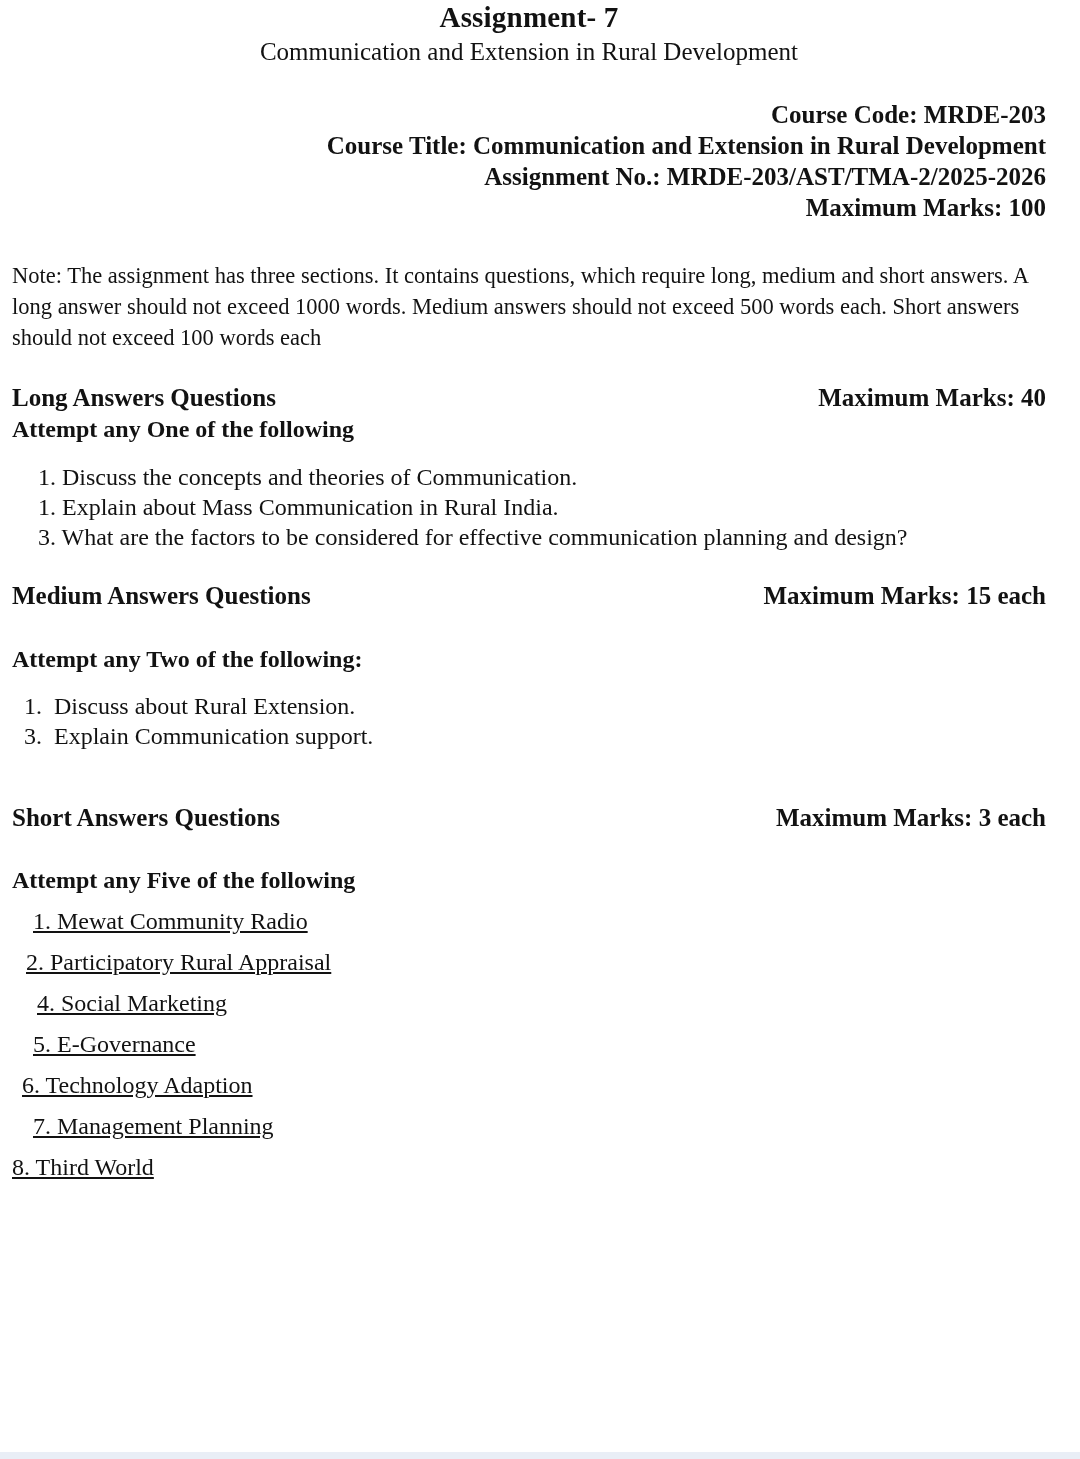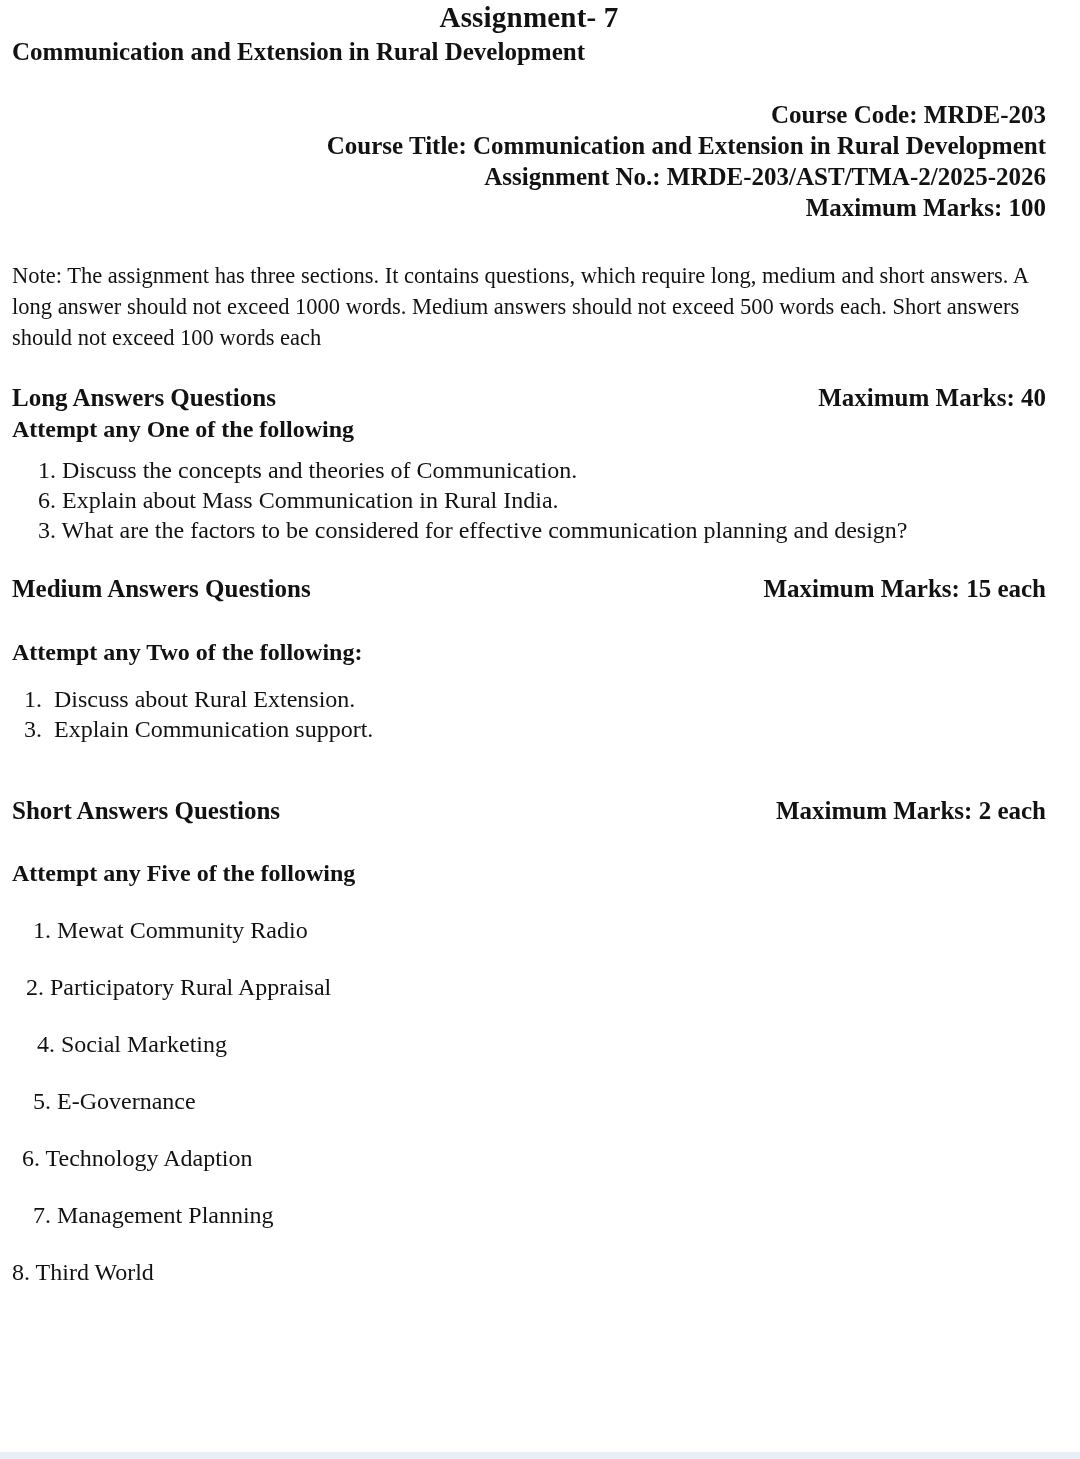--- a/index.html
+++ b/index.html
@@ -15,21 +15,22 @@
   .page { padding: 0 34px 0 12px; }
 
   .doc-title {
     text-align: center;
     font-weight: bold;
     font-size: 29px;
     line-height: 34px;
     letter-spacing: 0.2px;
   }
   .doc-subtitle {
-    font-weight: bold;
+    text-align: center;
+    font-weight: normal;
     font-size: 25px;
     line-height: 30px;
     margin-top: 3px;
   }
 
   .course-info {
     margin-top: 32px;
     text-align: right;
     font-weight: bold;
     font-size: 25px;
@@ -64,34 +65,34 @@
     line-height: 30px;
     white-space: pre-wrap;
   }
 
   
   .sec-long .section-header { margin-top: 30px; }
   .sec-long .attempt-line { margin-top: 1px; }
   .sec-long .q-item { margin-left: 26px; }
   .sec-long .q-item:nth-of-type(1) { margin-top: 47px; }
   .sec-long .q-item:nth-of-type(2) { margin-top: 18px; }
-  .sec-long .q-item:nth-of-type(3) { margin-top: 11px; }
+  .sec-long .q-item:nth-of-type(3) { margin-top: 18px; }
 
   
   .sec-medium .section-header { margin-top: 29px; }
   .sec-medium .attempt-line { margin-top: 33px; }
   .sec-medium .q-item { margin-left: 12px; }
   .sec-medium .q-item:nth-of-type(1) { margin-top: 17px; }
   .sec-medium .q-item:nth-of-type(2) { margin-top: 17px; }
   .sec-medium .q-item:nth-of-type(3) { margin-top: 17px; }
 
   
   .sec-short .section-header { margin-top: 52px; }
   .sec-short .attempt-line { margin-top: 32px; }
-  .sec-short .q-item { margin-top: 27px; }
+  .sec-short .q-item { margin-top: 11px; text-decoration: underline; }
   .sec-short .q-item:nth-of-type(1) {
     margin-top: 16px; margin-left: 18px;
     transform: scaleX(0.90); transform-origin: left center;
   }
   .sec-short .q-item:nth-of-type(2) { margin-left: 14px; }
   .sec-short .q-item:nth-of-type(3) { margin-left: 21px; }
   .sec-short .q-item:nth-of-type(4) { margin-left: 14px; }
   .sec-short .q-item:nth-of-type(5) { margin-left: 25px; }
   .sec-short .q-item:nth-of-type(6) { margin-left: 21px; }
   .sec-short .q-item:nth-of-type(7) { margin-left: 10px; }
@@ -123,38 +124,38 @@
     <span class="note-label">Note:</span><span> The assignment has three sections. It contains questions, which require long, medium and short answers. A long answer should not exceed 1000 words. Medium answers should not exceed 500 words each. Short answers should not exceed 100 words each</span>
   </div>
 
   <div class="sec-long">
     <div class="section-header">
       <span>Long Answers Questions</span>
       <span>Maximum Marks: 40</span>
     </div>
     <div class="attempt-line">Attempt any One of the following</div>
     <div class="q-item">1. Discuss the concepts and theories of Communication.</div>
-    <div class="q-item">6. Explain about Mass Communication in Rural India.</div>
+    <div class="q-item">1. Explain about Mass Communication in Rural India.</div>
     <div class="q-item">3. What are the factors to be considered for effective communication planning and design?</div>
   </div>
 
   <div class="sec-medium">
     <div class="section-header">
       <span>Medium Answers Questions</span>
       <span>Maximum Marks: 15 each</span>
     </div>
     <div class="attempt-line">Attempt any Two of the following:</div>
     <div class="q-item">1.  Discuss about Rural Extension.</div>
     <div class="q-item">3.  Explain Communication support.</div>
   </div>
 
   <div class="sec-short">
     <div class="section-header">
       <span>Short Answers Questions</span>
-      <span>Maximum Marks: 2 each</span>
+      <span>Maximum Marks: 3 each</span>
     </div>
     <div class="attempt-line">Attempt any Five of the following</div>
     <div class="q-item">1. Mewat Community Radio</div>
     <div class="q-item">2. Participatory Rural Appraisal</div>
     <div class="q-item">4. Social Marketing</div>
     <div class="q-item">5. E-Governance</div>
     <div class="q-item">6. Technology Adaption</div>
     <div class="q-item">7. Management Planning</div>
     <div class="q-item">8. Third World</div>
   </div>

